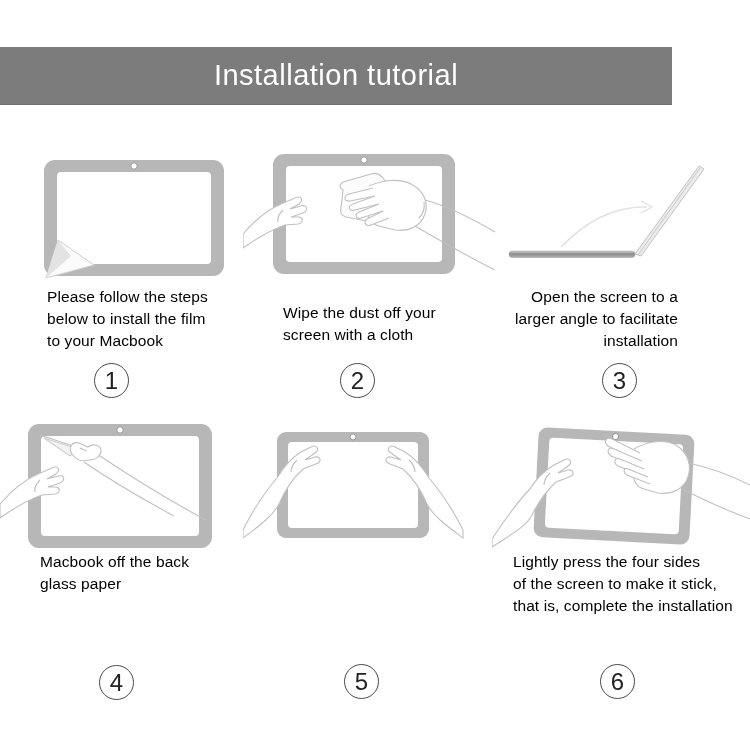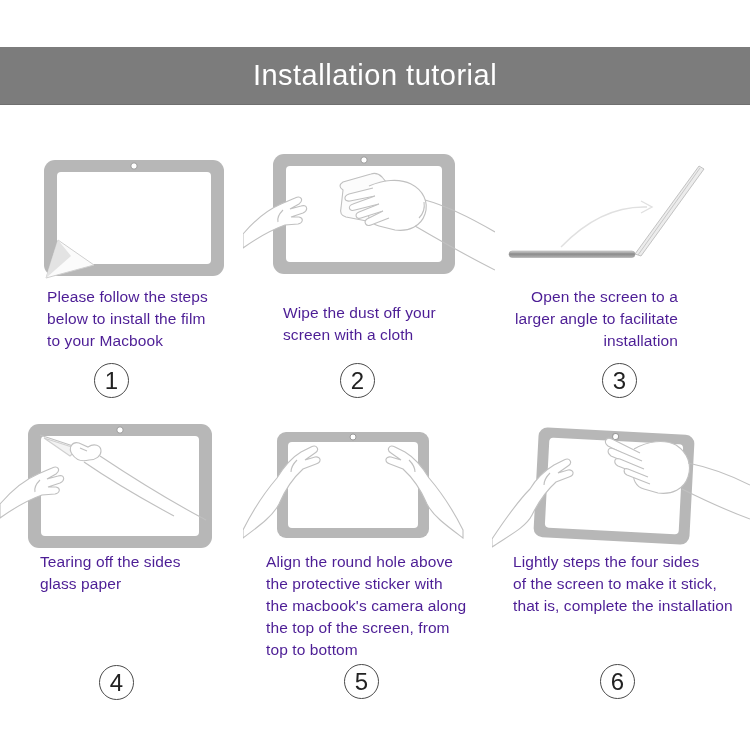--- a/index.html
+++ b/index.html
@@ -1,29 +1,29 @@
 <!DOCTYPE html>
 <html><head>
 <meta charset="utf-8">
 <style>
   html,body{margin:0;padding:0;background:#ffffff;}
   .page{
     position:relative;width:750px;height:750px;background:#ffffff;
     font-family:"Liberation Sans",sans-serif;overflow:hidden;
   }
   .banner{
-    position:absolute;left:0;top:47px;width:750px;height:57px;
+    position:absolute;left:0;top:47px;width:672px;height:57px;
     background:#7c7c7c;border-bottom:1px solid #6f6f6f;
     display:flex;align-items:center;justify-content:center;
   }
   .banner-title{
     color:#ffffff;font-size:29px;letter-spacing:0.5px;font-weight:400;
   }
   .caption{
-    position:absolute;font-size:15.5px;line-height:22px;color:#4c1d95;
+    position:absolute;font-size:15.5px;line-height:22px;color:#000000;
     white-space:pre-line;letter-spacing:0.1px;
   }
   .num{
     position:absolute;width:35px;height:35px;border:1.6px solid #4a4a4a;
     border-radius:50%;box-sizing:border-box;
     display:flex;align-items:center;justify-content:center;
     font-size:24px;color:#222;font-weight:400;background:#fff;
   }
   .illus{position:absolute;}
   .cap1{left:47px;top:286px;}
@@ -140,28 +140,23 @@
   </svg>
 
   <div class="caption cap1">Please follow the steps
 below to install the film
 to your Macbook</div>
   <div class="caption cap2">Wipe the dust off your
 screen with a cloth</div>
   <div class="caption cap3">Open the screen to a
 larger angle to facilitate
 installation</div>
-  <div class="caption cap4">Tearing off the sides
+  <div class="caption cap4">Macbook off the back
 glass paper</div>
-  <div class="caption cap5">Align the round hole above
-the protective sticker with
-the macbook's camera along
-the top of the screen, from
-top to bottom</div>
-  <div class="caption cap6">Lightly steps the four sides
+  <div class="caption cap6">Lightly press the four sides
 of the screen to make it stick,
 that is, complete the installation</div>
 
   <div class="num n1">1</div>
   <div class="num n2">2</div>
   <div class="num n3">3</div>
   <div class="num n4">4</div>
   <div class="num n5">5</div>
   <div class="num n6">6</div>
 

